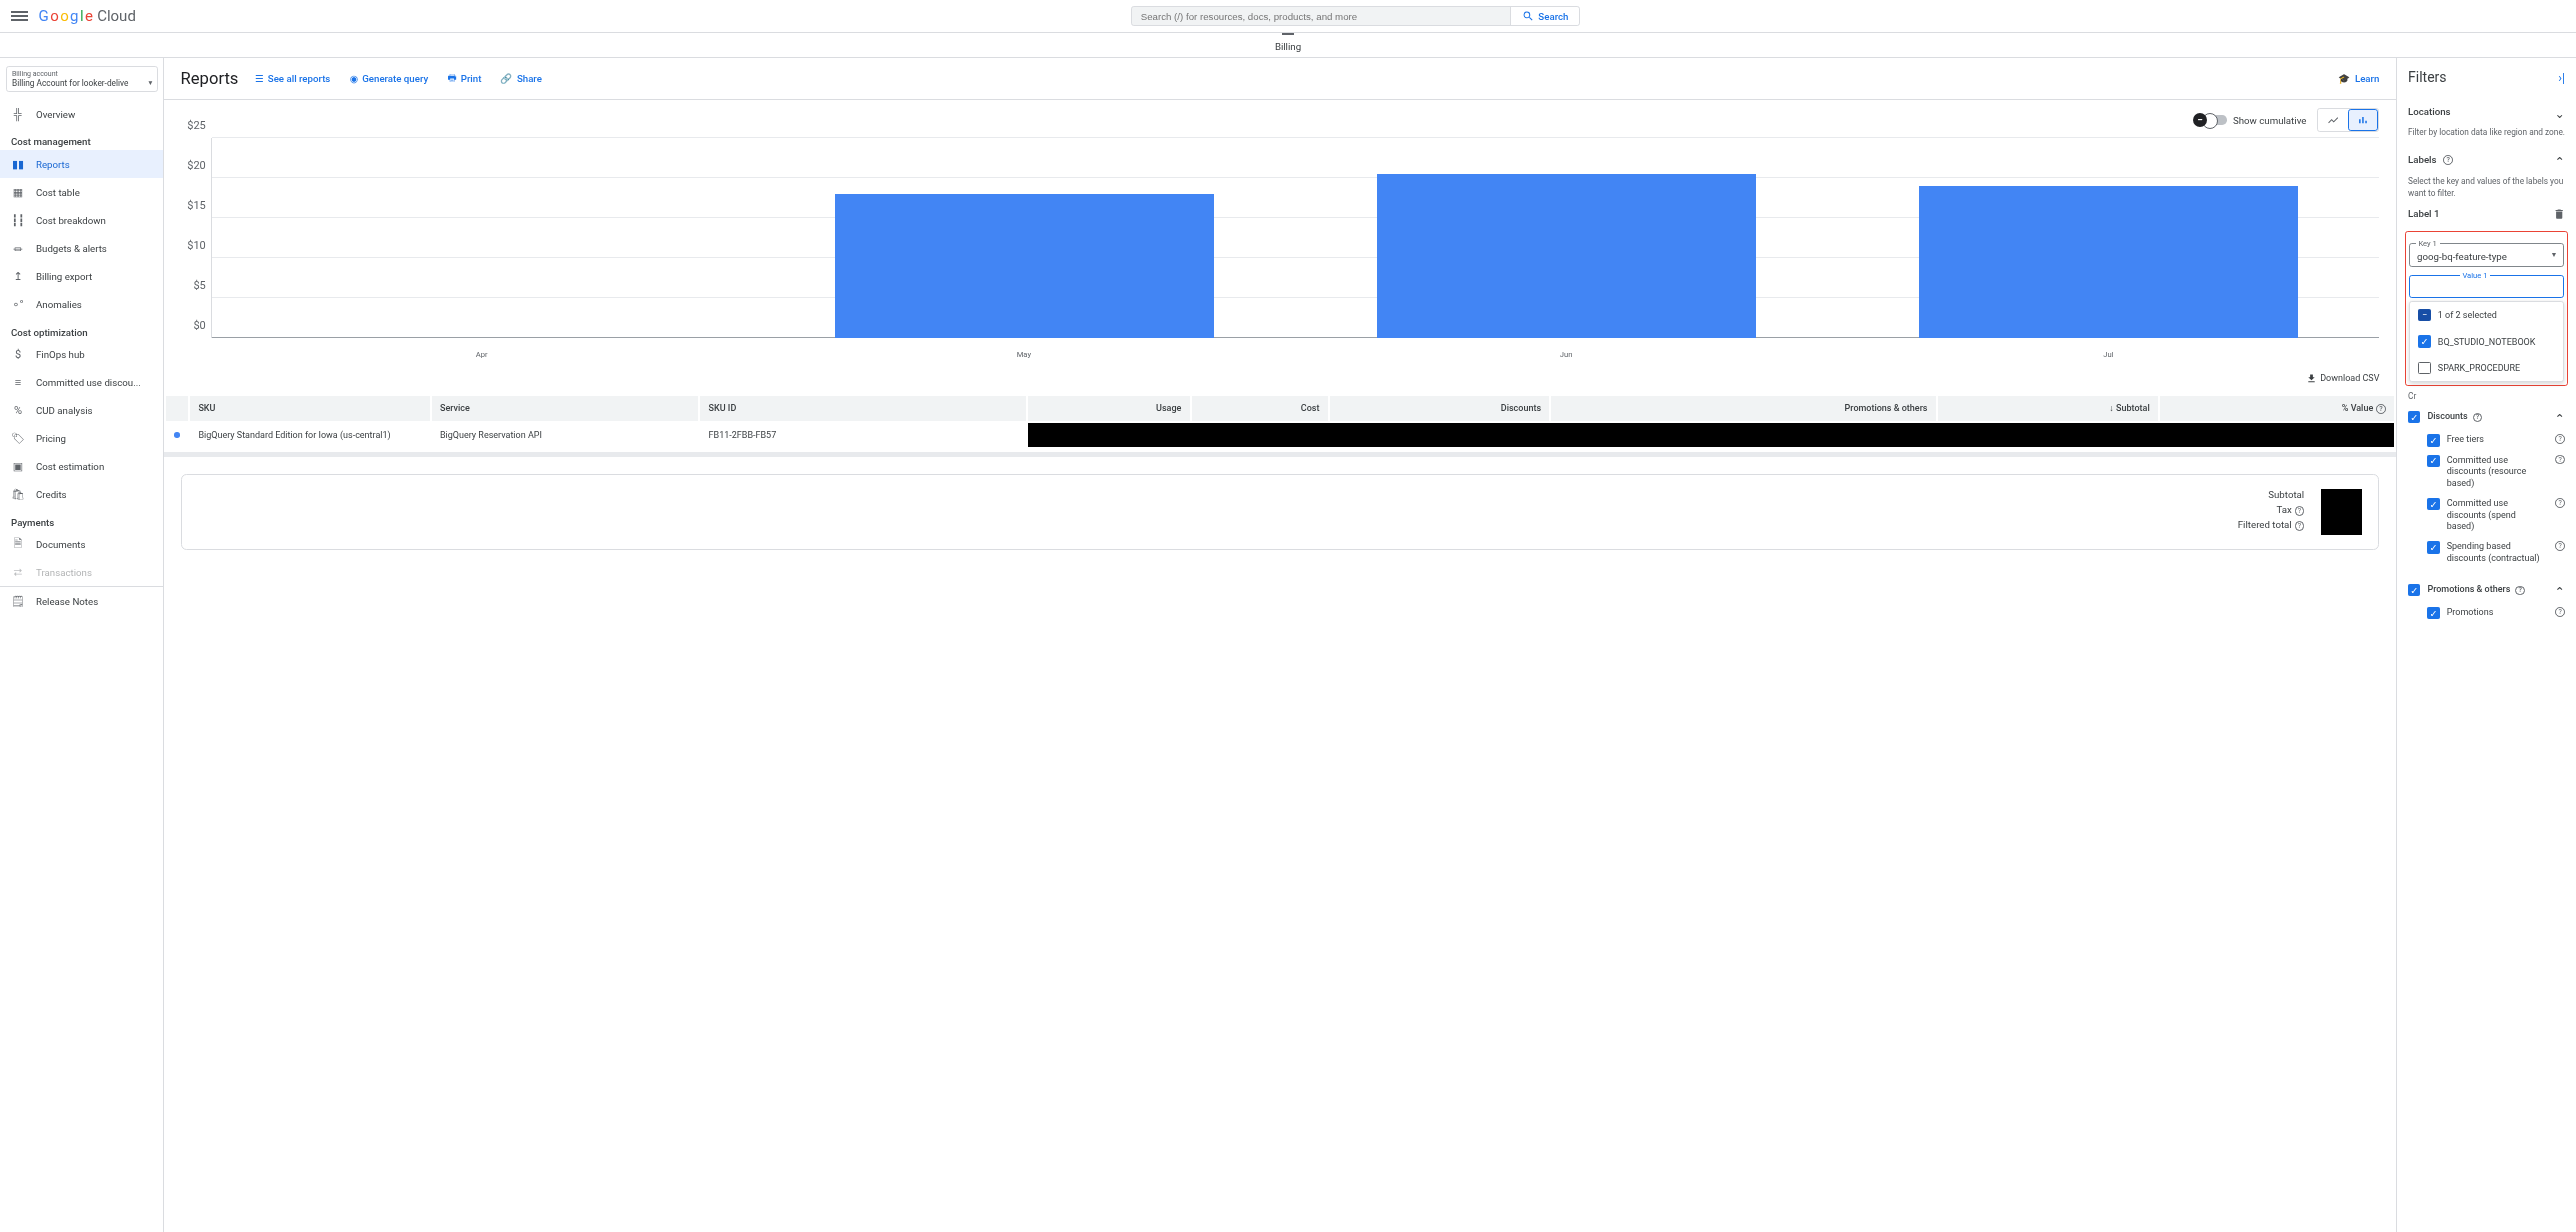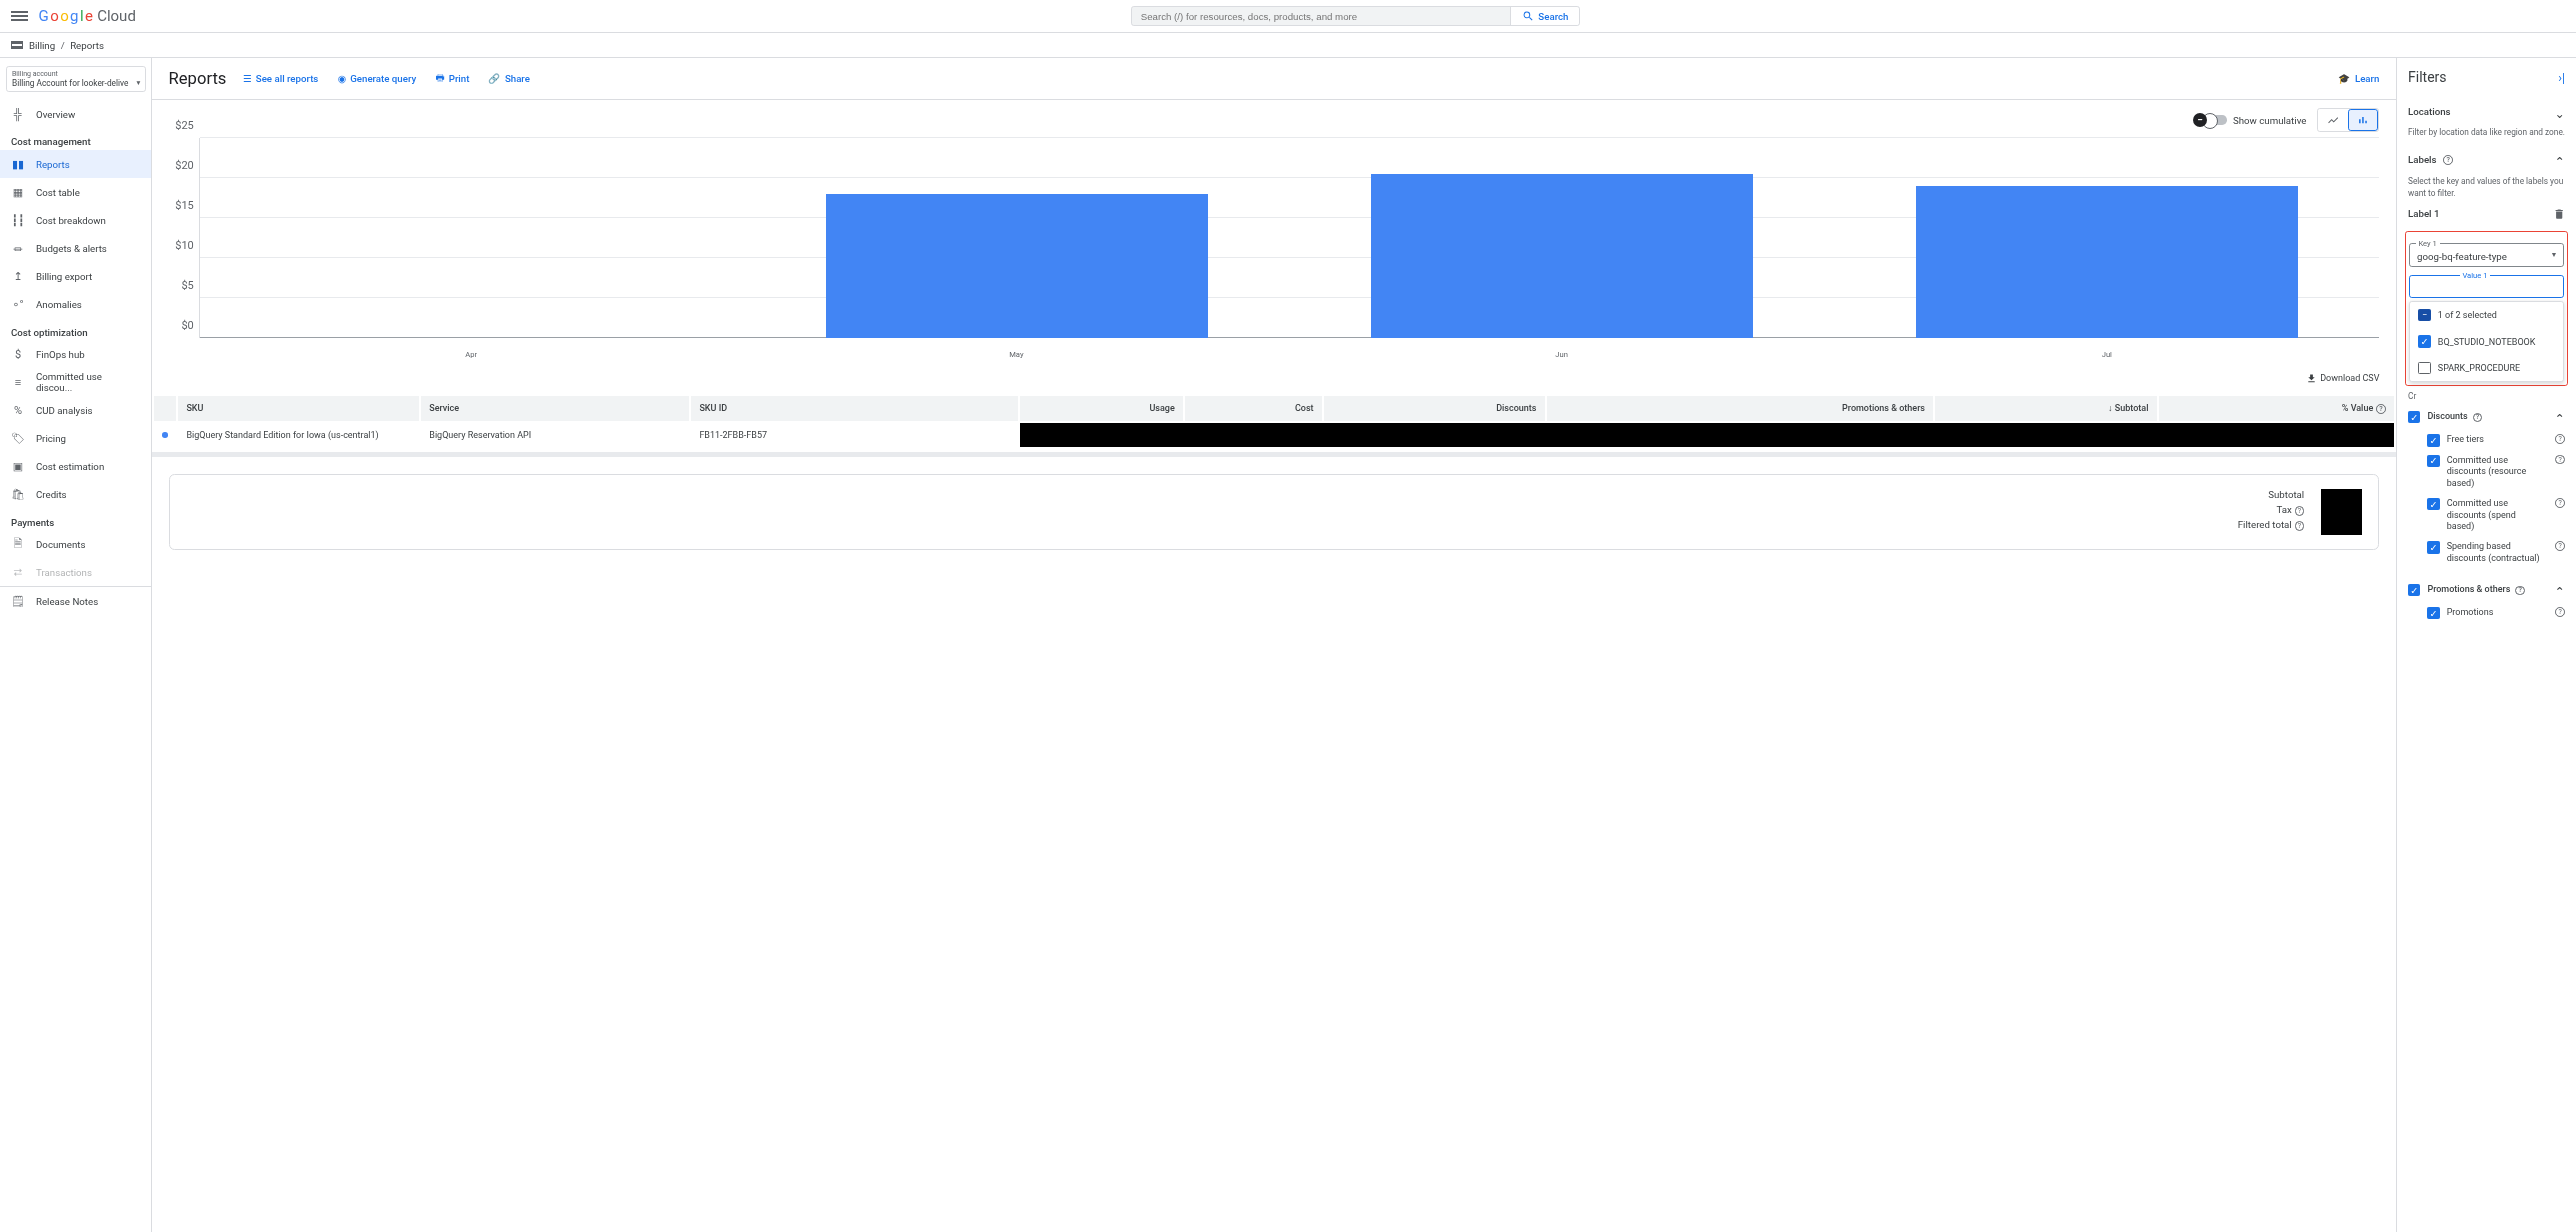--- a/index.html
+++ b/index.html
@@ -8,26 +8,26 @@
 .hamburger { width: 16.6px; height: 16.6px; cursor: pointer; display: flex; flex-direction: column; justify-content: center; gap: 2.8px; }
 .hamburger span { height: 1.4px; background: #5f6368; }
 .logo { display: flex; align-items: center; font-size: 15px; font-weight: 400; gap: 1.4px; }
 .logo .g1 { color: #4285f4; } .logo .g2 { color: #ea4335; } .logo .g3 { color: #fbbc05; }
 .logo .g4 { color: #4285f4; } .logo .g5 { color: #34a853; } .logo .g6 { color: #ea4335; }
 .logo .cloud { color: #5f6368; margin-left: 2.8px; font-weight: 400; }
 .search-wrap { flex: 1; display: flex; justify-content: center; }
 .search-box { width: 449px; display: flex; border: 0.7px solid #dadce0; border-radius: 2.8px; background: #f1f3f4; height: 20px; }
 .search-input { flex: 1; border: none; background: transparent; padding: 0 8.3px; font-size: 9.7px; outline: none; color: #5f6368; }
 .search-btn { display: flex; align-items: center; gap: 4.1px; padding: 0 11px; border-left: 0.7px solid #dadce0; color: #1a73e8; font-weight: 500; cursor: pointer; background: #fff; border-radius: 0 2.8px 2.8px 0; }
-.breadcrumb-bar { height: 25px; display: flex; align-items: center; padding: 0 11px; gap: 5.5px; border-bottom: 0.7px solid #dadce0; font-size: 9.7px; }
+.breadcrumb-bar { height: 25px; display: flex; align-items: center; padding: 0 11px; gap: 5.5px; border-bottom: 0.7px solid #dadce0; font-size: 9.7px; flex-direction: column; }
 .bc-icon { width: 12.4px; height: 8.3px; background: linear-gradient(#5f6368 33%, #fff 33%, #fff 66%, #5f6368 66%); border: 0.7px solid #5f6368; }
 .breadcrumb-bar .sep { color: #5f6368; }
 .breadcrumb-bar a { color: #3c4043; text-decoration: none; }
 .main-layout { display: flex; height: calc(100vh - 58px); }
-.sidebar { width: 152px; border-right: 0.7px solid #dadce0; overflow-y: auto; padding-top: 5.5px; position: relative; }
+.sidebar { width: 164px; border-right: 0.7px solid #dadce0; overflow-y: auto; padding-top: 5.5px; position: relative; }
 .sidebar::-webkit-scrollbar { width: 5.5px; }
 .sidebar::-webkit-scrollbar-thumb { background: #dadce0; border-radius: 2.8px; }
 .acct-select { margin: 2.8px 5.5px 8.3px; border: 0.7px solid #dadce0; border-radius: 2.8px; padding: 2.8px 5.5px; font-size: 7.6px; position: relative; }
 .acct-select .lbl { color: #5f6368; font-size: 7px; }
 .acct-select .val { font-size: 8.3px; white-space: nowrap; overflow: hidden; text-overflow: ellipsis; padding-right: 8.3px; }
 .acct-select::after { content: '▾'; position: absolute; right: 4.1px; bottom: 4.1px; color: #5f6368; }
 .nav-item { display: flex; align-items: center; gap: 11px; padding: 5.5px 11px; cursor: pointer; font-size: 9.7px; color: #3c4043; height: 28px; }
 .nav-item.active { background: #e8f0fe; color: #1967d2; }
 .nav-item.active .nav-icon { color: #1967d2; }
 .nav-section { padding: 8.3px 11px 2.8px; font-weight: 500; color: #3c4043; }

